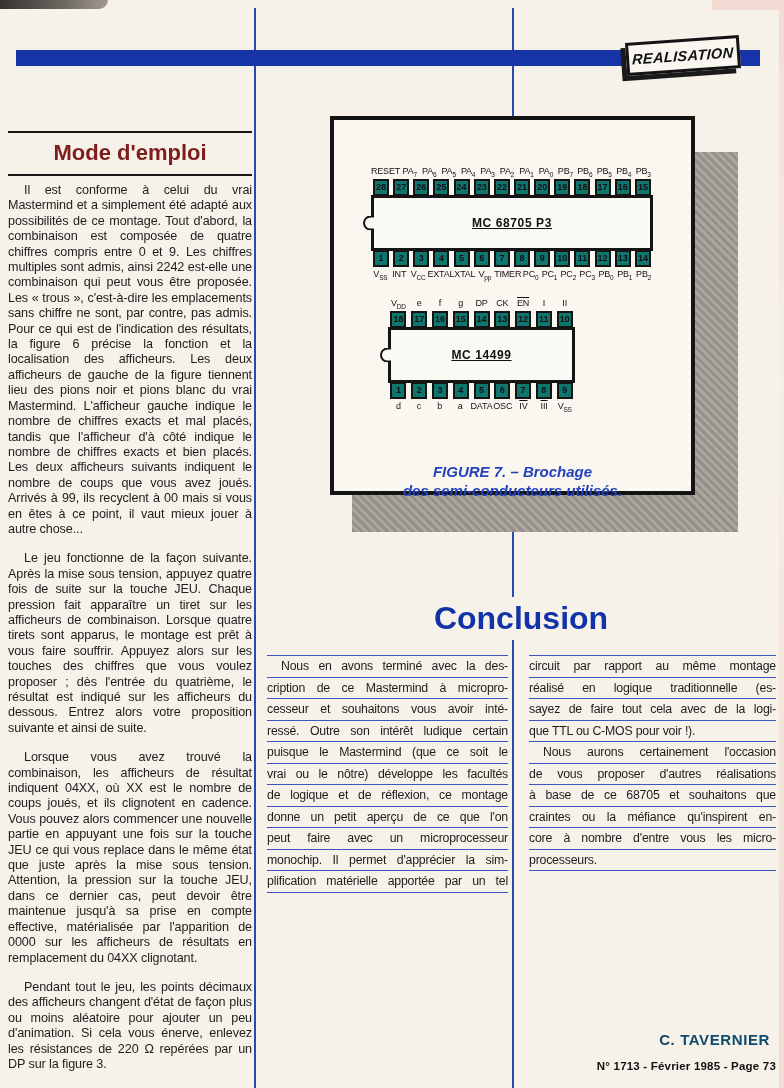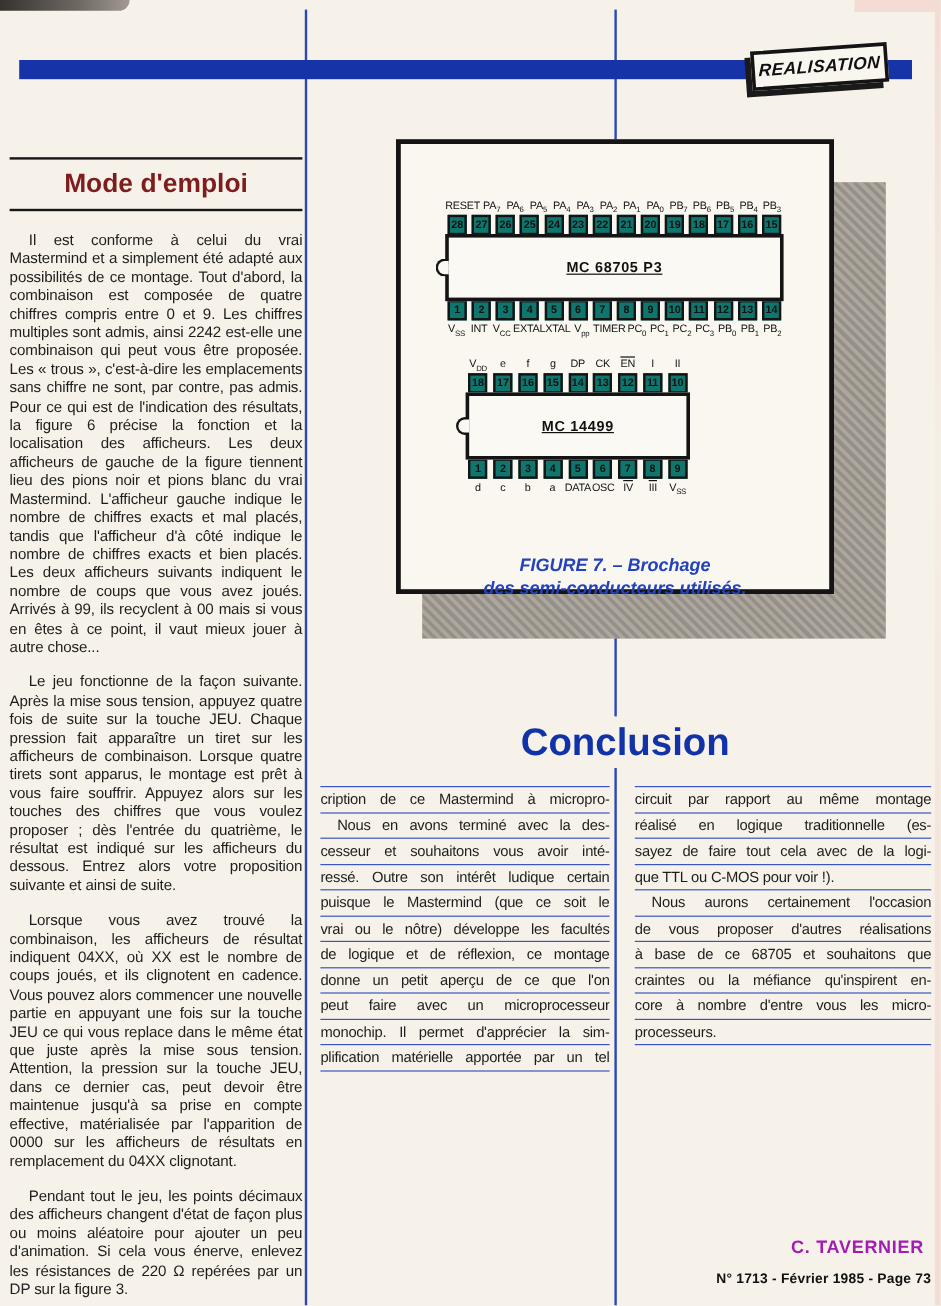--- a/index.html
+++ b/index.html
@@ -27,21 +27,21 @@
     box-shadow:-5px 5px 0 0 #1a1a1a;
     display:flex;align-items:center;justify-content:center;}
   .badge span{font-weight:bold;font-style:italic;font-size:14.5px;letter-spacing:0.4px;
     transform:skewX(-6deg);color:#111;}
   
   #left-col{position:absolute;left:8px;top:131px;width:244px;z-index:2;}
   .heading-block{border-top:2px solid #171717;border-bottom:2px solid #171717;padding:7px 0 8px;}
   .mode-title{color:#7f1d1d;font-size:22px;font-weight:bold;text-align:center;margin:0;}
   #left-paragraphs p{margin:14px 0 0;font-size:12.6px;line-height:15.4px;text-align:justify;
     text-indent:16px;letter-spacing:-0.1px;color:#1d1d1d;}
-  #left-paragraphs p:first-child{margin-top:17px;}
+  #left-paragraphs p:first-child{margin-top:7px;}
   
   #fig-shadow{position:absolute;left:352px;top:152px;width:386px;height:380px;z-index:2;
     background:#a49e96;
     background-image:repeating-linear-gradient(45deg,#96908a 0 3px,#aca69d 3px 6px);}
   #figure{position:absolute;left:330px;top:116px;width:365px;height:379px;z-index:3;
     background:#faf7f1;border:4px solid #141414;box-sizing:border-box;}
   .chip{position:absolute;}
   #chip1{left:37px;top:44px;width:282px;}
   #chip2{left:54px;top:176px;width:187px;}
   .pin-labels{display:flex;height:15px;}
@@ -68,21 +68,21 @@
   .ruled{position:absolute;top:655px;z-index:2;border-bottom:1.5px solid #3a55c0;}
   #concl-left{left:267px;width:241px;}
   #concl-right{left:529px;width:247px;}
   .cline{border-top:1.5px solid #3a55c0;height:20.5px;line-height:20.5px;
     font-size:12.3px;letter-spacing:-0.2px;color:#1d1d1d;
     text-align:justify;text-align-last:justify;overflow:hidden;}
   .cline.noj{text-align:left;text-align-last:left;}
   .cline.ind{padding-left:14px;}
   
   #footer-author{position:absolute;right:14px;top:1031px;z-index:2;
-    font-weight:bold;font-size:15px;letter-spacing:0.6px;color:#a21caf;}
+    font-weight:bold;font-size:15px;letter-spacing:0.6px;color:#0c4a6e;}
   #footer-issue{position:absolute;right:8px;top:1060px;z-index:2;
     font-weight:bold;font-size:11.5px;letter-spacing:0.2px;color:#111;}
 </style>
 </head>
 <body>
 
 <div class="artifact-tl"></div>
 <div class="artifact-tr"></div>
 <div class="artifact-right"></div>
 
@@ -321,22 +321,22 @@
       </div>
     </div>
   <div class="fig-caption">
     <div>FIGURE 7. – Brochage</div>
     <div>des semi-conducteurs utilisés.</div>
   </div>
 </div>
 
 <div id="concl-heading">Conclusion</div>
 <div class="ruled" id="concl-left">
+    <div class="cline ind">Nous en avons terminé avec la des-</div>
     <div class="cline">cription de ce Mastermind à micropro-</div>
-    <div class="cline ind">Nous en avons terminé avec la des-</div>
     <div class="cline">cesseur et souhaitons vous avoir inté-</div>
     <div class="cline">ressé. Outre son intérêt ludique certain</div>
     <div class="cline">puisque le Mastermind (que ce soit le</div>
     <div class="cline">vrai ou le nôtre) développe les facultés</div>
     <div class="cline">de logique et de réflexion, ce montage</div>
     <div class="cline">donne un petit aperçu de ce que l'on</div>
     <div class="cline">peut faire avec un microprocesseur</div>
     <div class="cline">monochip. Il permet d'apprécier la sim-</div>
     <div class="cline">plification matérielle apportée par un tel</div>
   </div>

